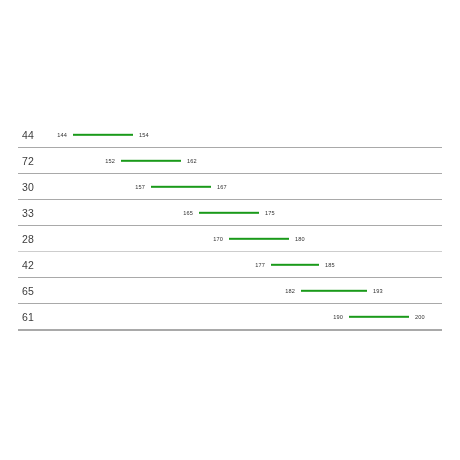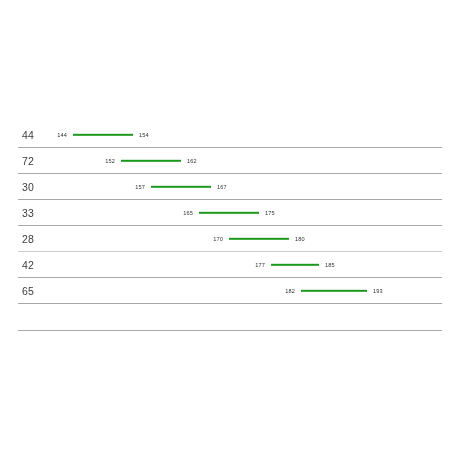--- a/index.html
+++ b/index.html
@@ -163,15 +163,24 @@
       </div>
       <div class="chart-row">
         <div class="row-label">65</div>
         <div class="range-track">
           <span class="endpoint-label lo" style="left: 295px;">182</span>
           <div class="range-bar" style="left: 301px; width: 66px; background: rgb(26, 154, 26);"></div>
           <span class="endpoint-label hi" style="left: 373px;">193</span>
         </div>
         <div class="row-rule"></div>
       </div>
+      <div class="chart-row">
+        <div class="row-label">61</div>
+        <div class="range-track">
+          <span class="endpoint-label lo" style="left: 343px;">190</span>
+          <div class="range-bar" style="left: 349px; width: 60px; background: rgb(26, 154, 26);"></div>
+          <span class="endpoint-label hi" style="left: 415px;">200</span>
+        </div>
+        <div class="row-rule"></div>
+      </div>
     </div>
   <div id="bottom-rule" style="top: 330px;"></div>
 </div>
 
 </body></html>

